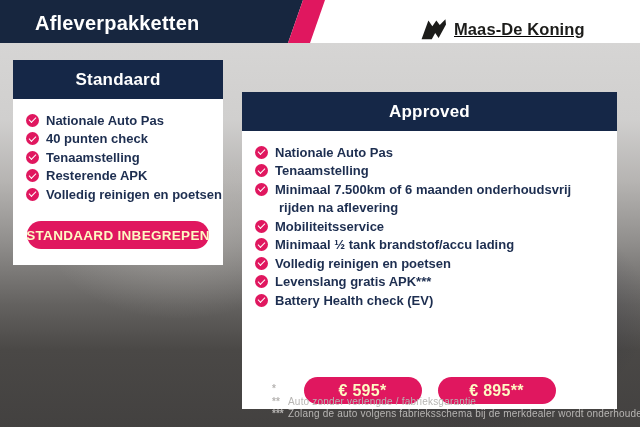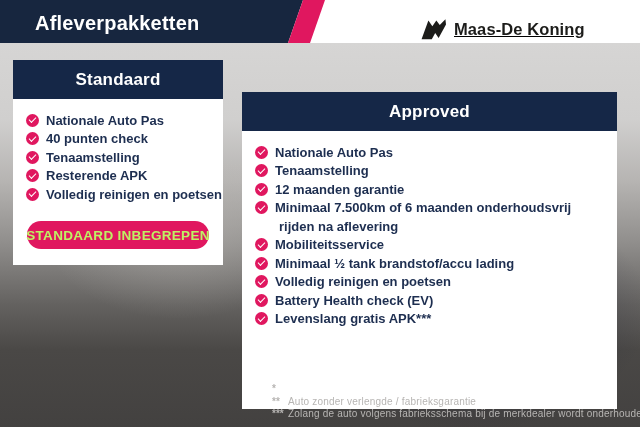--- a/index.html
+++ b/index.html
@@ -36,21 +36,21 @@
   .card-title { color:#ffffff; font-size:17px; font-weight:800; letter-spacing:0.2px; }
 
   .check-row { display:flex; align-items:center; gap:7px; padding-left:13px; height:18.5px;
     font-size:13px; font-weight:700; color:#1d2e50; white-space:nowrap; }
   .check-row.first { margin-top:12px; }
   .check-row.cont { padding-left:37px;align-items:center; }
   .check-icon { flex:0 0 13px; width:13px; height:13px; border-radius:50%; background:#e0175f; position:relative; }
   .check-icon::after { content:""; position:absolute; left:3px; top:3.5px; width:6px; height:3px;
     border-left:1.6px solid #fff; border-bottom:1.6px solid #fff; transform:rotate(-45deg); }
 
-  .pill { background:#e0175f; color:#bef264; font-weight:800; display:flex; align-items:center;
+  .pill { background:#e0175f; color:#fef9c3; font-weight:800; display:flex; align-items:center;
     justify-content:center; border-radius:14px; border:none; cursor:pointer;
     font-family:"Liberation Sans","DejaVu Sans",sans-serif; }
   .pill-included { position:absolute; left:14px; right:14px; bottom:16px; height:28px;
     font-size:13.5px; letter-spacing:0.3px; white-space:nowrap; }
   .price-row { position:absolute; left:0; top:285px; width:100%; display:flex; justify-content:center; gap:16px; }
   .pill-price { width:118px; height:27px; font-size:16px; letter-spacing:0.3px; }
 
   
   .footnotes { position:absolute; left:272px; top:383px; }
   .fn-row { display:flex; line-height:11.5px; margin-bottom:1px; }
@@ -112,48 +112,48 @@
     <div class="check-row first">
       <span class="check-icon"></span>
       <span>Nationale Auto Pas</span>
     </div>
     <div class="check-row">
       <span class="check-icon"></span>
       <span>Tenaamstelling</span>
     </div>
     <div class="check-row">
       <span class="check-icon"></span>
-      <span>12 maanden garantie</span>
-    </div>
-    <div class="check-row">
-      <span class="check-icon"></span>
       <span>Minimaal 7.500km of 6 maanden onderhoudsvrij</span>
     </div>
     <div class="check-row cont">
       <span>rijden na aflevering</span>
     </div>
     <div class="check-row">
       <span class="check-icon"></span>
       <span>Mobiliteitsservice</span>
     </div>
     <div class="check-row">
       <span class="check-icon"></span>
       <span>Minimaal ½ tank brandstof/accu lading</span>
     </div>
     <div class="check-row">
       <span class="check-icon"></span>
       <span>Volledig reinigen en poetsen</span>
     </div>
     <div class="check-row">
       <span class="check-icon"></span>
-      <span>Battery Health check (EV)</span>
+      <span>Levenslang gratis APK***</span>
     </div>
     <div class="check-row">
       <span class="check-icon"></span>
-      <span>Levenslang gratis APK***</span>
+      <span>Battery Health check (EV)</span>
+    </div>
+    <div class="price-row">
+      <button class="pill pill-price">€ 595*</button>
+      <button class="pill pill-price">€ 895**</button>
     </div>
   </div>
 
   <div class="footnotes">
     <div class="fn-row">
       <span class="fn-marker">*</span>
     </div>
     <div class="fn-row">
       <span class="fn-marker">**</span>
       <span class="fn-text">Auto zonder verlengde / fabrieksgarantie</span>

